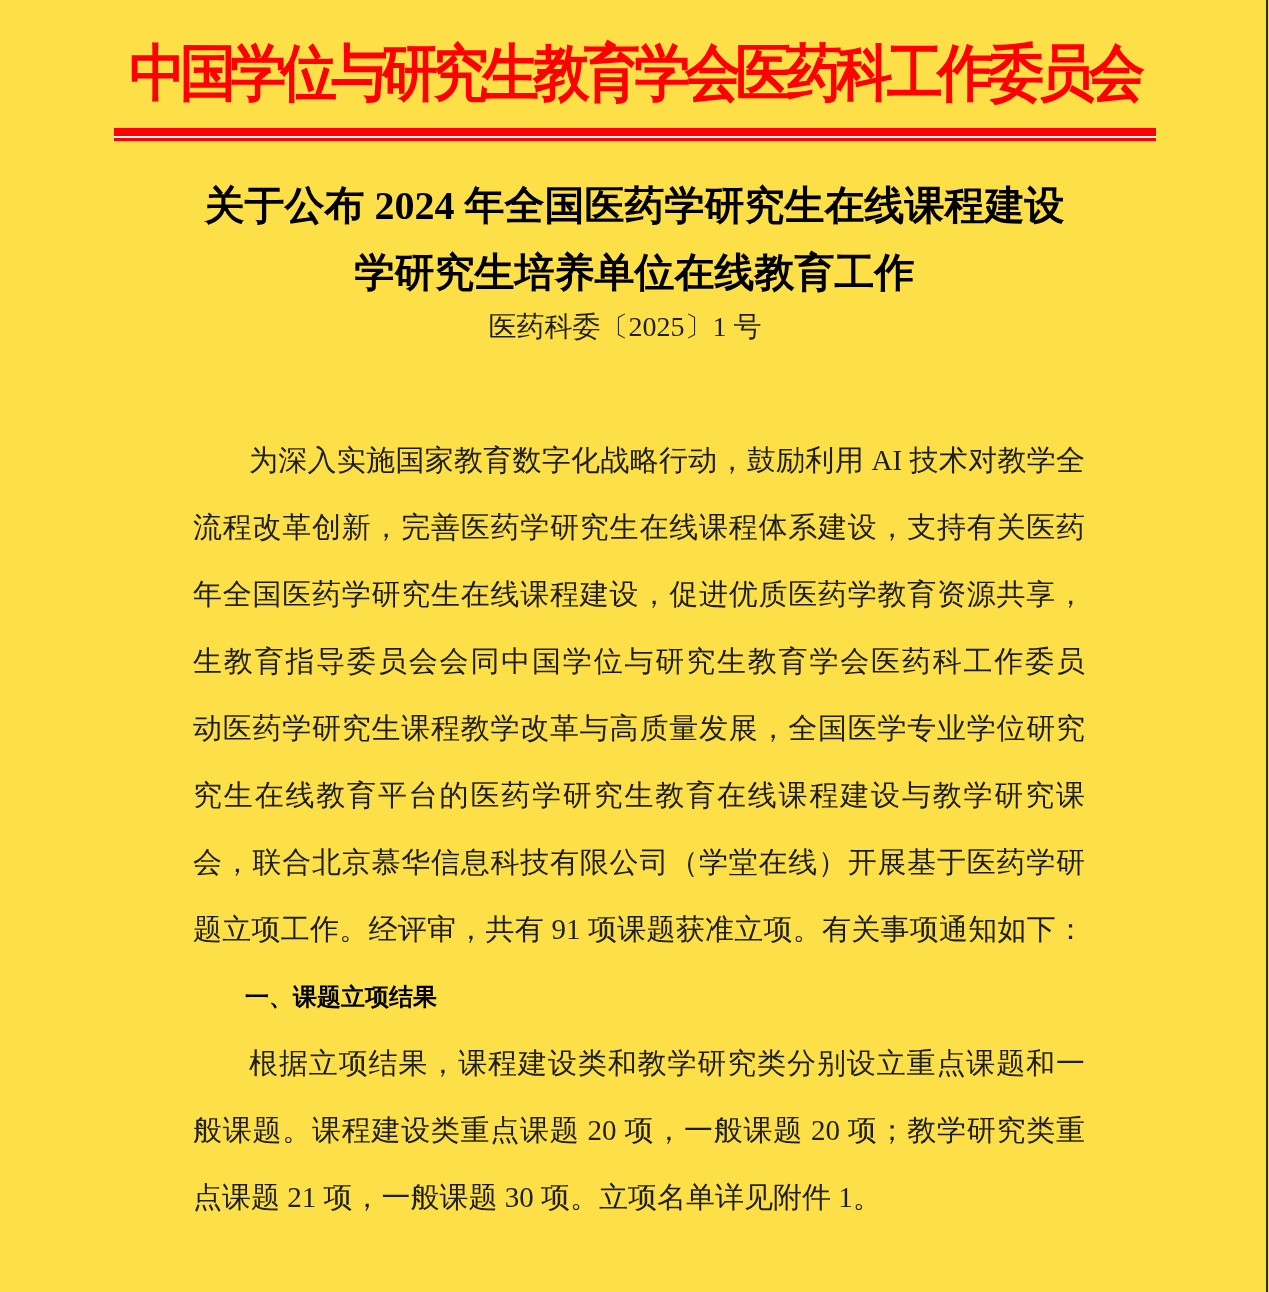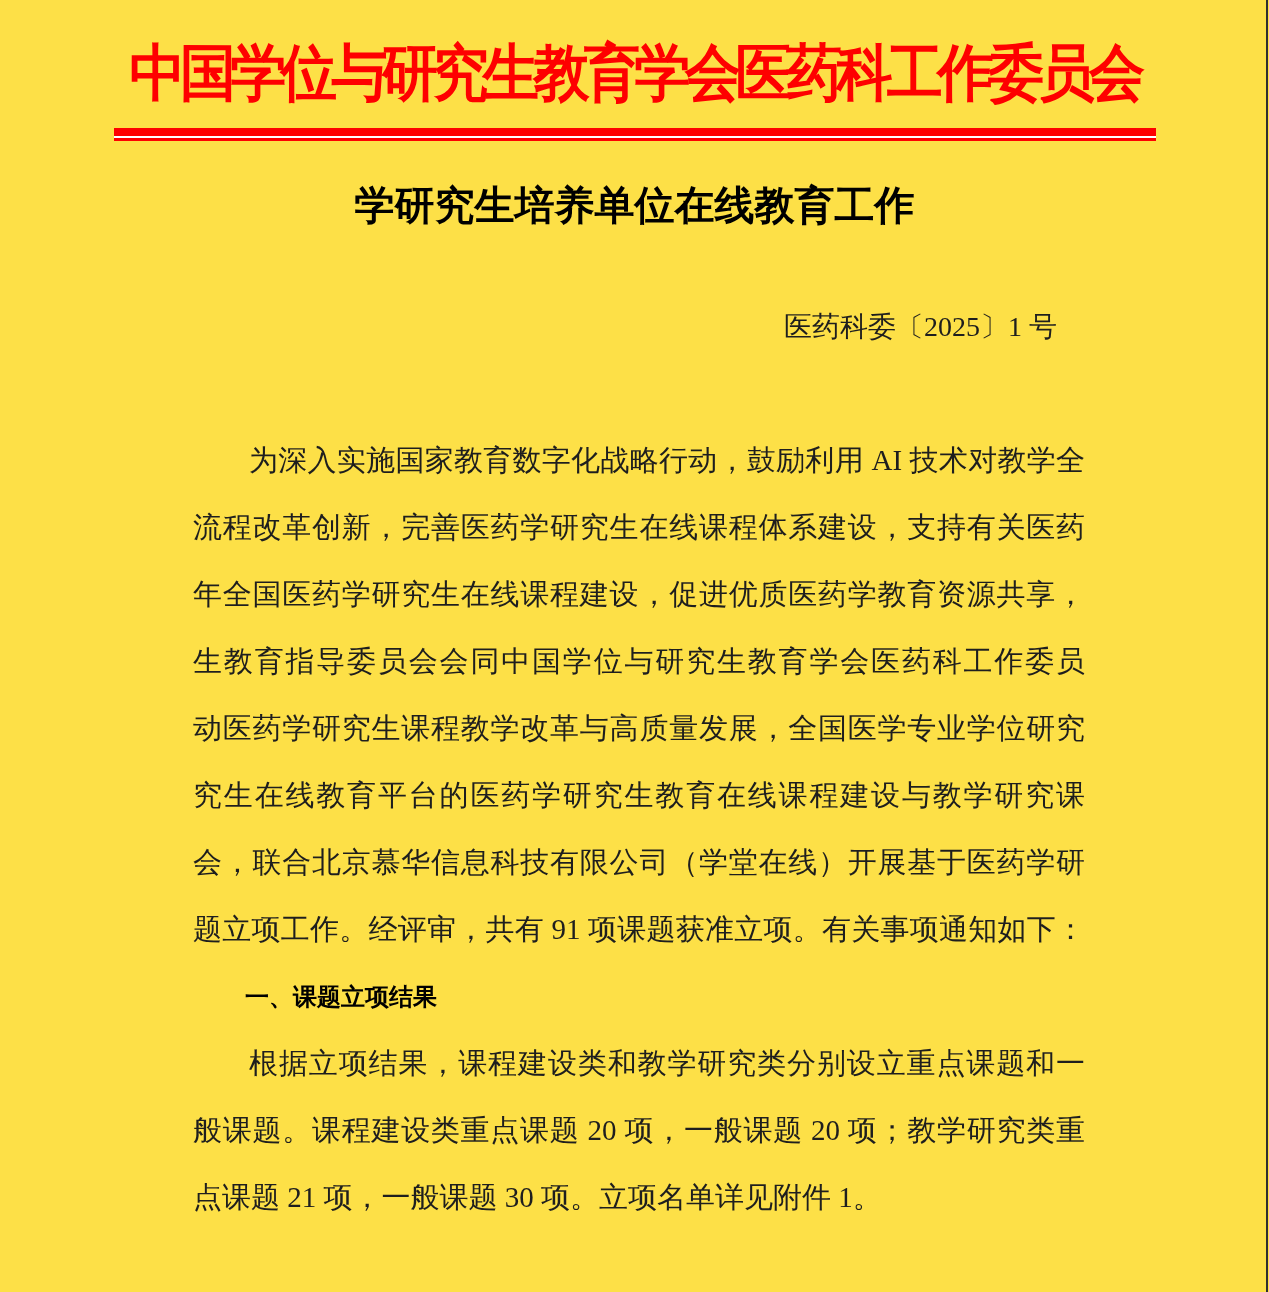--- a/index.html
+++ b/index.html
@@ -61,21 +61,21 @@
   }
 
   
   .doc-number {
     position: absolute;
     top: 310px;
     left: 193px;
     width: 892px;
     box-sizing: border-box;
     padding-right: 28px;
-    text-align: right;
+    text-align: center;
     font-size: 28px;
     line-height: 34px;
     color: #1e1e1e;
     white-space: nowrap;
   }
 
   
   .body-text {
     position: absolute;
     top: 427px;
@@ -124,20 +124,21 @@
 
   <div class="letterhead">中国学位与研究生教育学会医药科工作委员会</div>
 
   <div class="rule">
     <div class="rule-thick"></div>
     <div class="rule-gap"></div>
     <div class="rule-thin"></div>
   </div>
 
   <div class="doc-title">
+    <div class="t-line">关于公布 2024 年全国医药学研究生在线课程建设</div>
     <div class="t-line">学研究生培养单位在线教育工作</div>
   </div>
 
   <div class="doc-number">医药科委〔2025〕1 号</div>
 
   <div class="body-text">
     <div class="line justify indent">为深入实施国家教育数字化战略行动，鼓励利用 AI 技术对教学全</div>
     <div class="line justify">流程改革创新，完善医药学研究生在线课程体系建设，支持有关医药</div>
     <div class="line justify">年全国医药学研究生在线课程建设，促进优质医药学教育资源共享，推</div>
     <div class="line justify">生教育指导委员会会同中国学位与研究生教育学会医药科工作委员</div>

